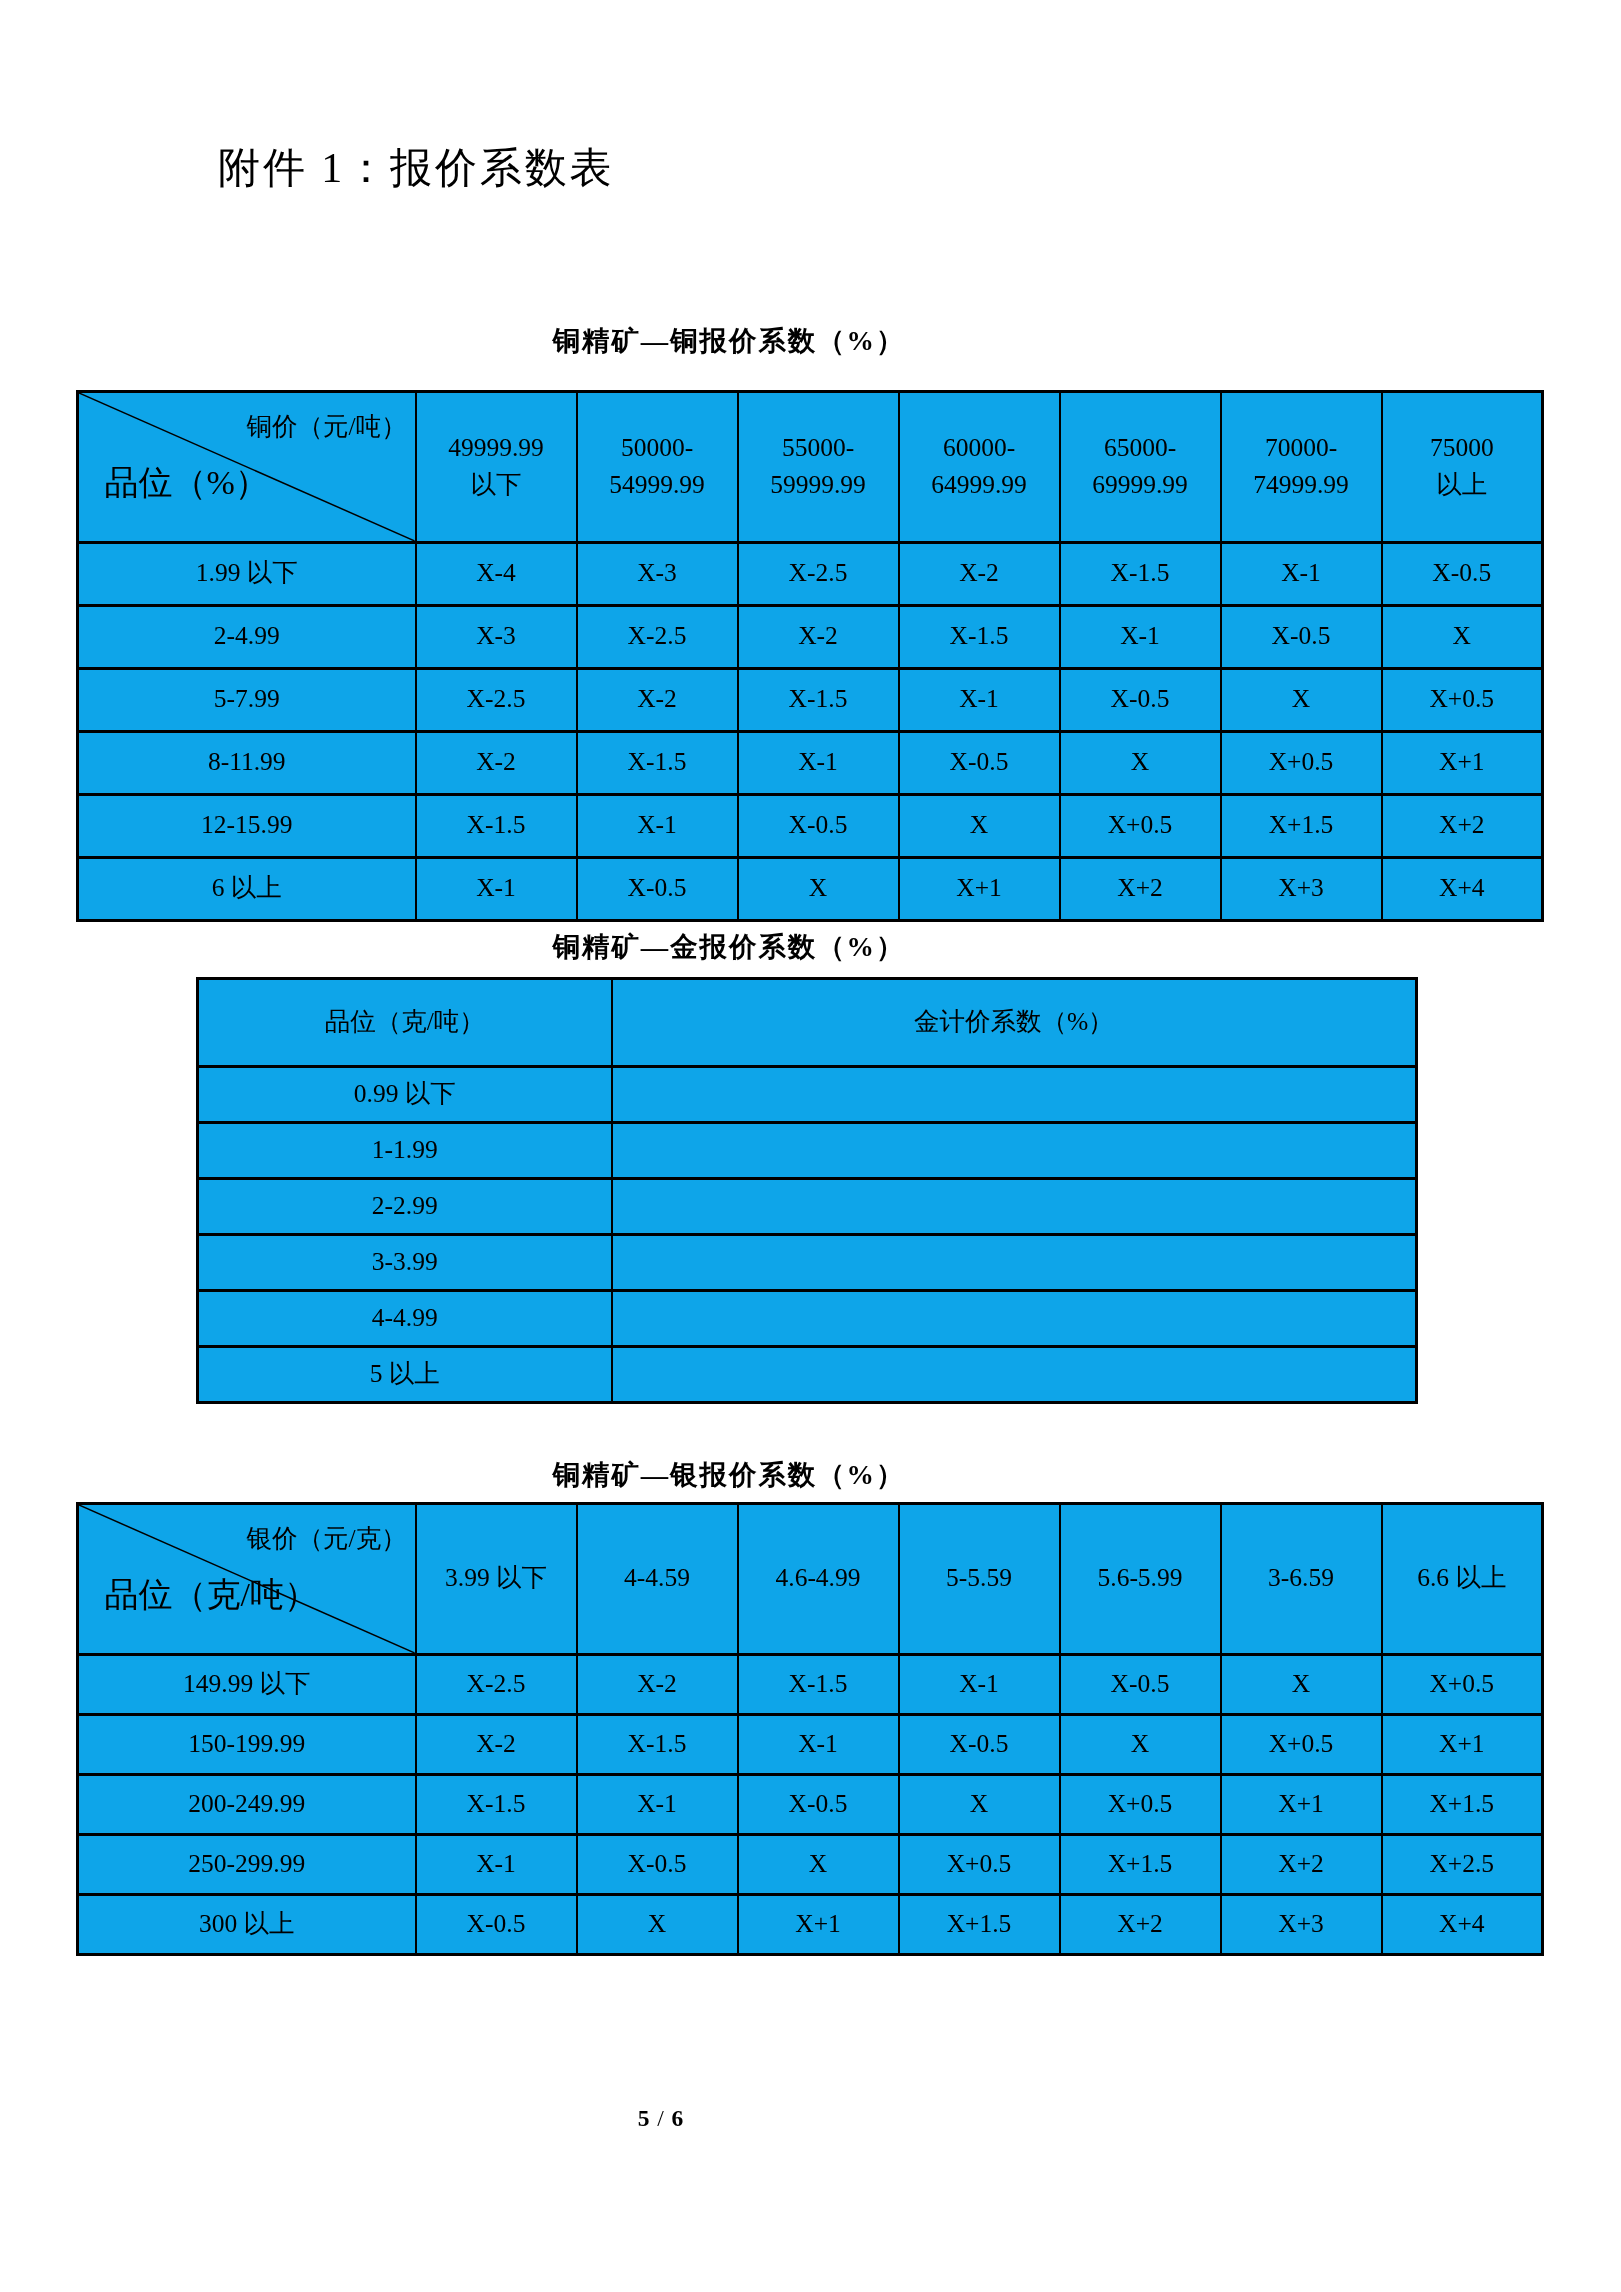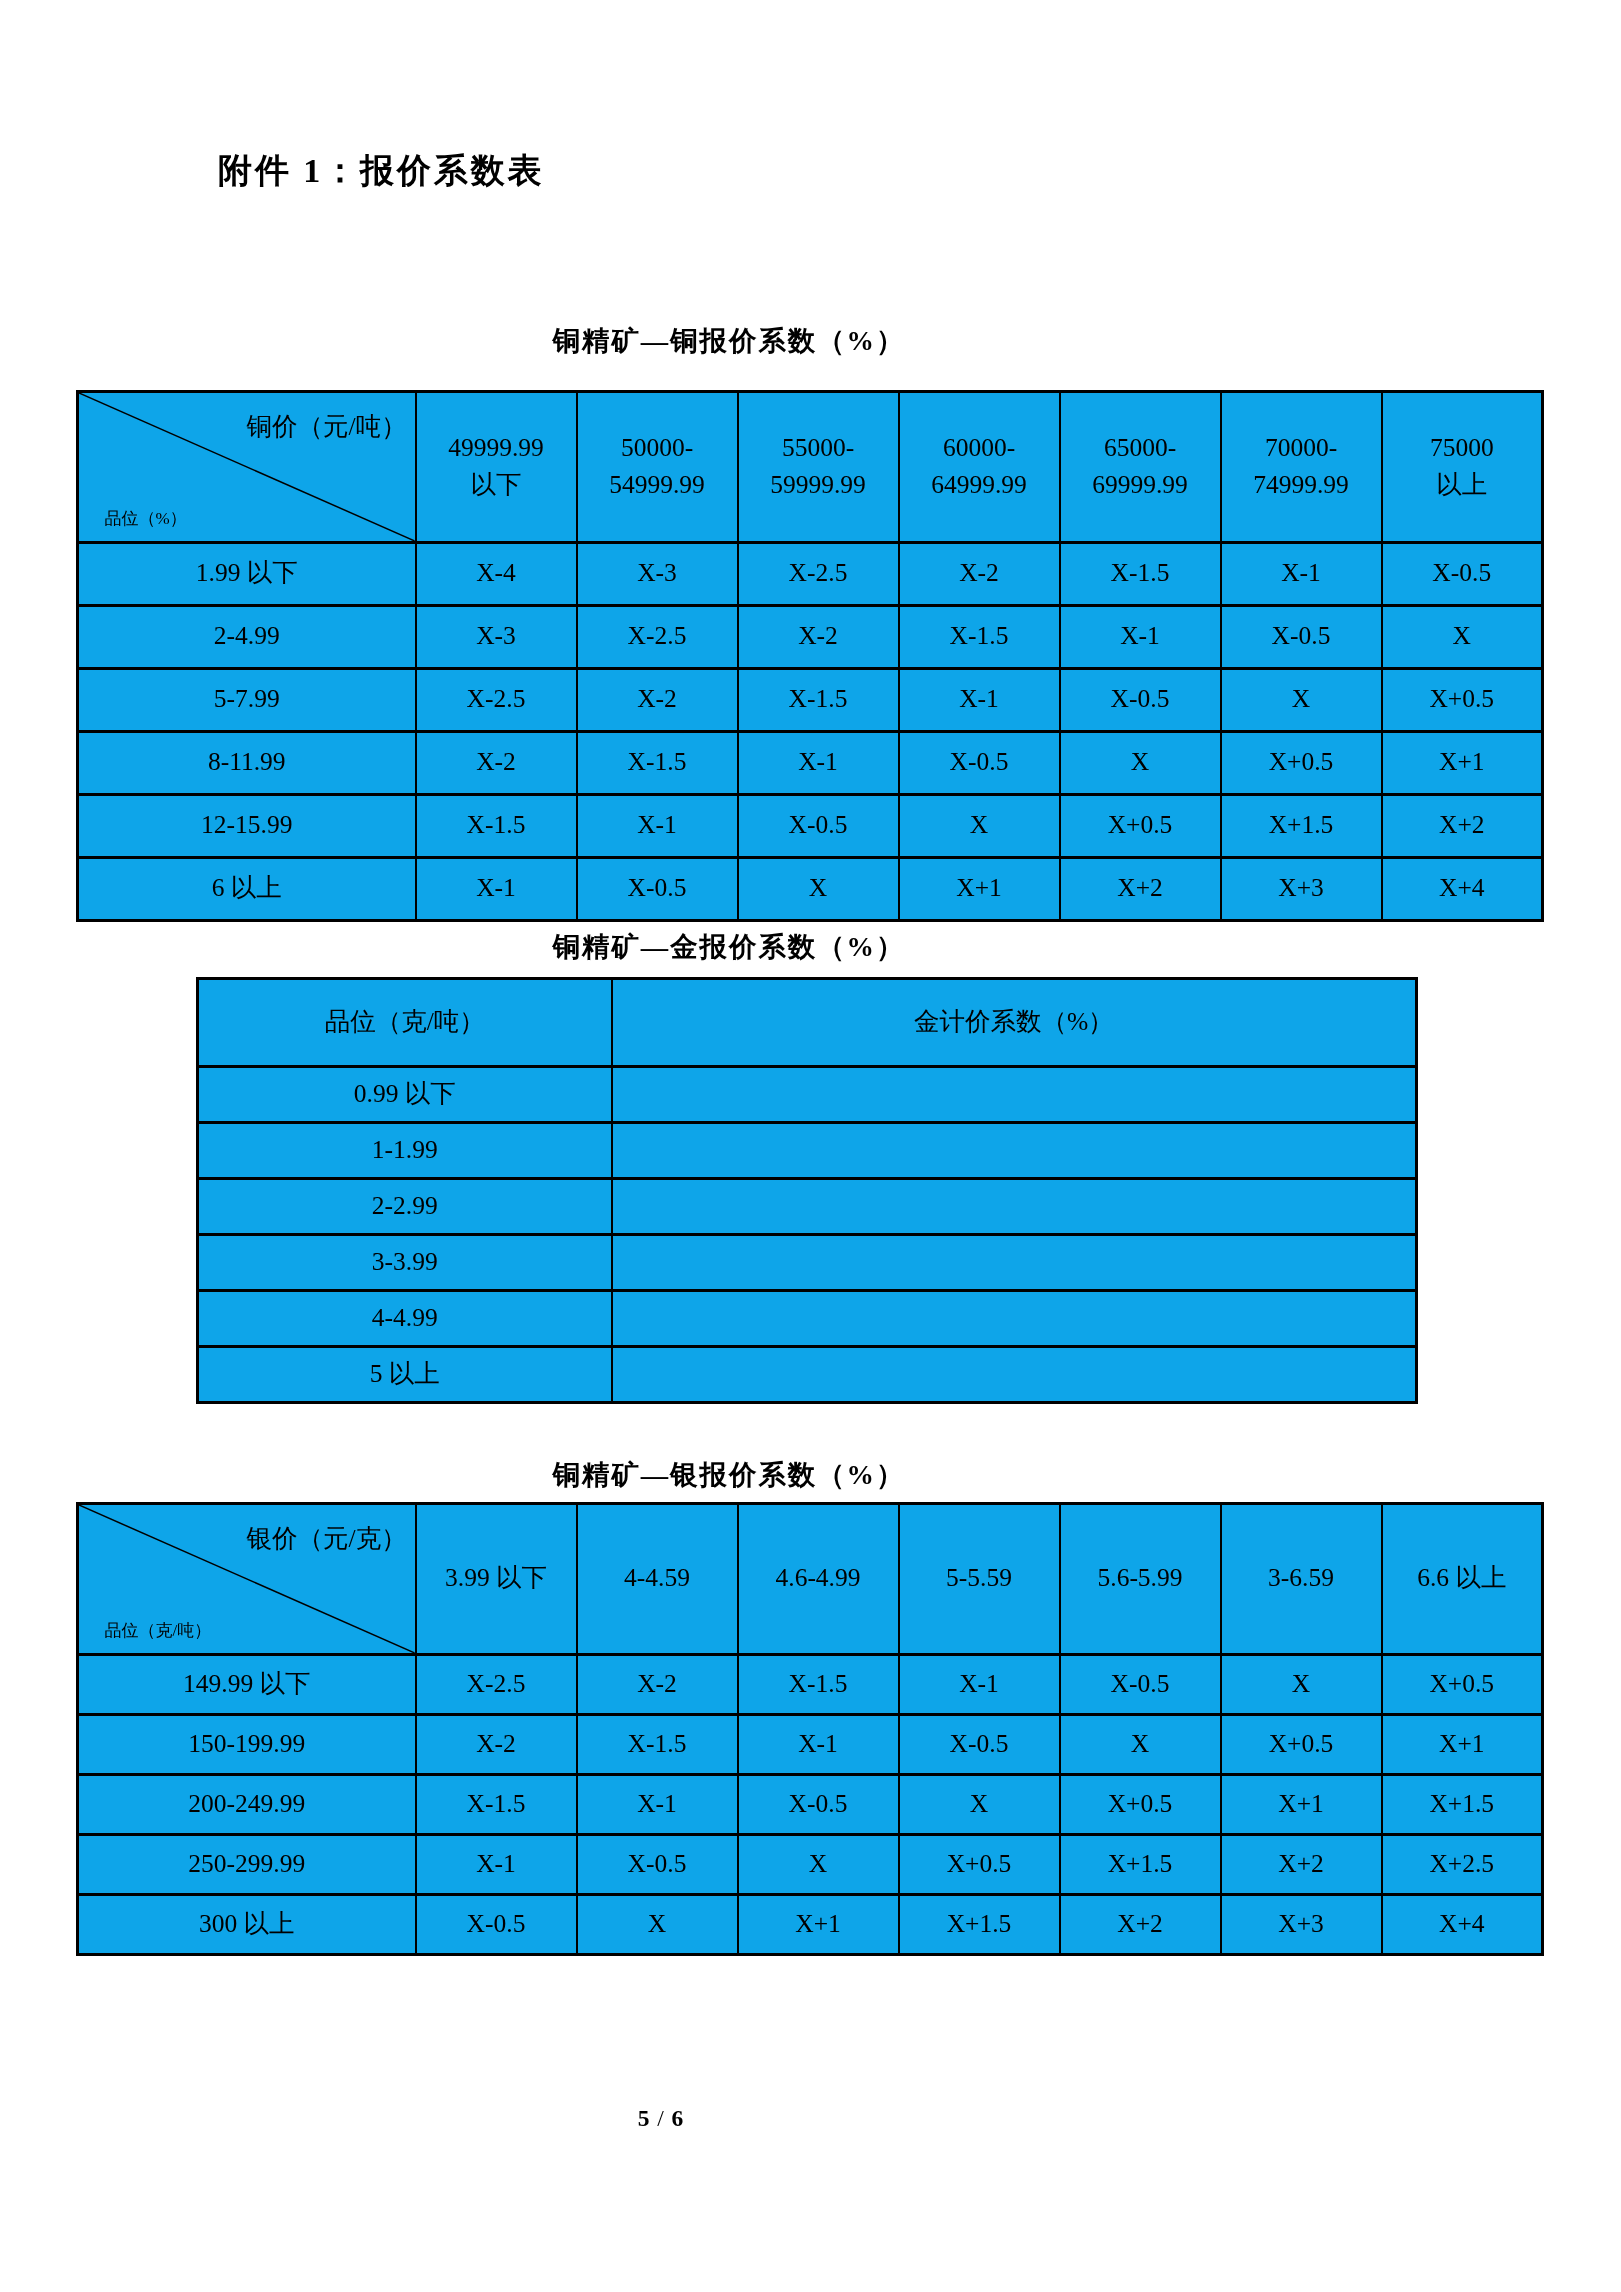--- a/index.html
+++ b/index.html
@@ -8,23 +8,23 @@
     position: relative;
     width: 1621px;
     height: 2293px;
     font-family: "Liberation Serif", serif;
     color: #000;
     overflow: hidden;
   }
   .doc-title {
     position: absolute;
     left: 218px;
-    top: 148px;
-    font-size: 34px;
-    font-weight: bold;
+    top: 140px;
+    font-size: 42px;
+    font-weight: normal;
     letter-spacing: 2.9px;
     white-space: nowrap;
   }
   .table-title {
     position: absolute;
     left: 0;
     width: 1458px;
     text-align: center;
     font-size: 27.4px;
     font-weight: bold;
@@ -73,22 +73,22 @@
     display: block;
   }
   .corner .c-tr {
     position: absolute;
     top: 15.7px; right: 7.8px;
     font-size: 25.5px;
     white-space: nowrap;
   }
   .corner .c-bl {
     position: absolute;
-    bottom: 9px; left: 25.5px;
-    font-size: 17px;
+    bottom: 34px; left: 25.5px;
+    font-size: 34px;
     white-space: nowrap;
   }
   .footer {
     position: absolute;
     left: 0; top: 2105px;
     width: 1321px;
     text-align: center;
     font-size: 23.5px;
   }
   .footer .num { font-weight: bold; }

